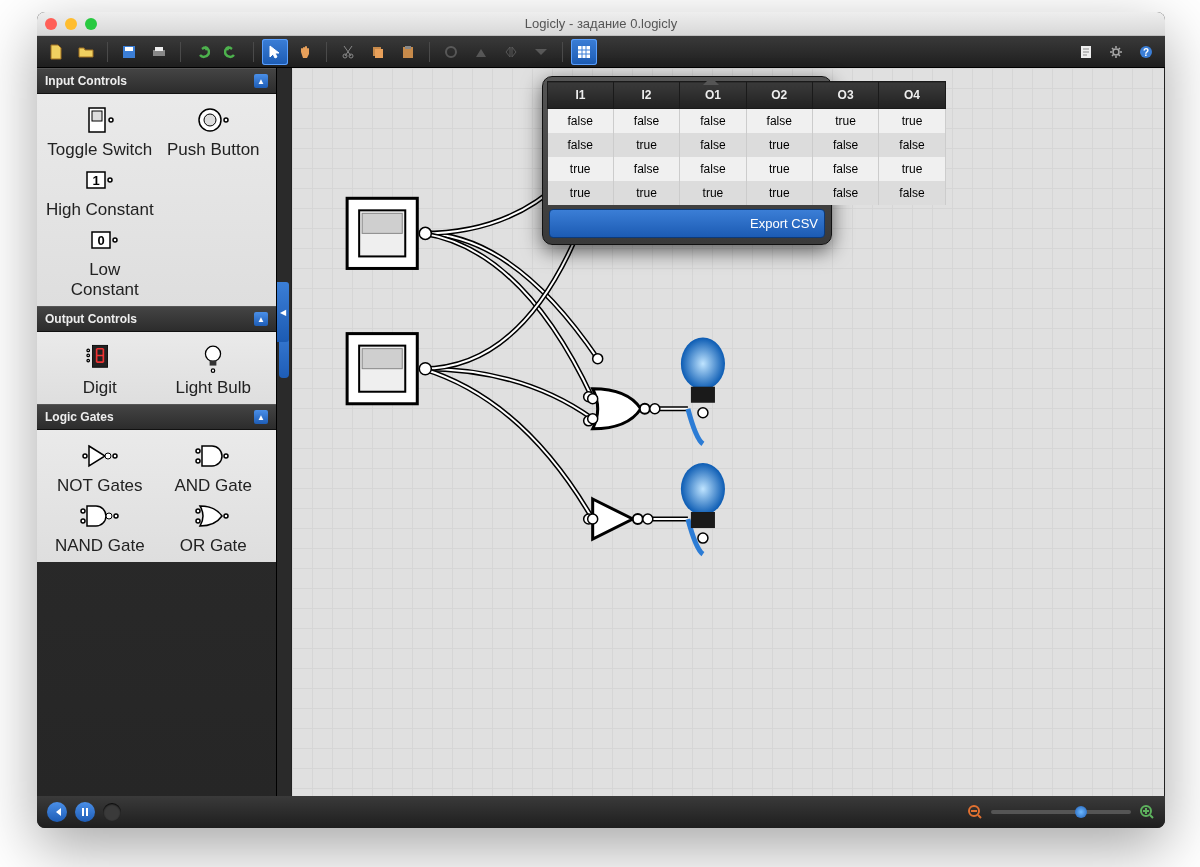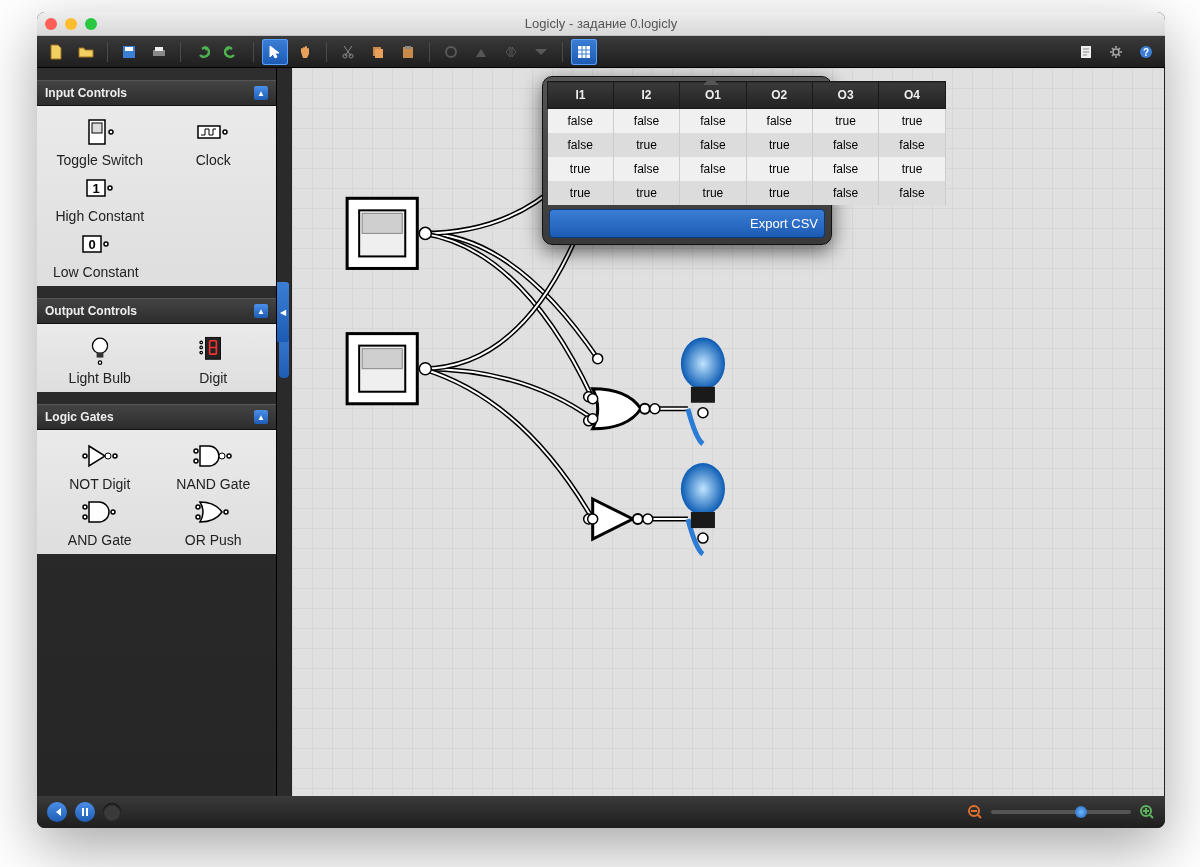--- a/index.html
+++ b/index.html
@@ -18,25 +18,25 @@
 .toolbar { height: 32px; background: linear-gradient(#3a3a3a,#1e1e1e); display: flex; align-items: center; padding: 0 6px; gap: 4px; border-bottom: 1px solid #000; }
 .tbtn { width: 26px; height: 26px; display: flex; align-items: center; justify-content: center; border-radius: 3px; cursor: pointer; color: #bbb; }
 .tbtn.sel { background: linear-gradient(#3b7ed6,#1c5bb3); box-shadow: inset 0 0 0 1px #5aa0ff; color: #fff; }
 .tbtn svg { width: 16px; height: 16px; }
 .tdiv { width: 1px; height: 20px; background: #4a4a4a; margin: 0 4px; }
 .tsp { flex: 1; }
 
 .body { position: absolute; top: 56px; left: 0; right: 0; bottom: 32px; display: flex; }
 
 .sidebar { width: 240px; background: linear-gradient(#2e2e2e,#262626); border-right: 1px solid #000; display: flex; flex-direction: column; overflow: hidden; }
-.sect-h { height: 26px; background: linear-gradient(#444,#2c2c2c); color: #eee; font-weight: bold; font-size: 12px; display: flex; align-items: center; justify-content: space-between; padding: 0 8px; border-top: 1px solid #555; border-bottom: 1px solid #111; cursor: pointer; margin-top: 12px; }
+.sect-h { height: 26px; background: linear-gradient(#444,#2c2c2c); color: #eee; font-weight: bold; font-size: 12px; display: flex; align-items: center; justify-content: space-between; padding: 0 8px; border-top: 1px solid #555; border-bottom: 1px solid #111; cursor: pointer; }
 .sect-h .col { width: 14px; height: 14px; background: linear-gradient(#4a8fe8,#1e5db6); border-radius: 2px; display:flex; align-items:center; justify-content:center; color:#fff; font-size:8px; }
 .sect-body { background: linear-gradient(#eaeaea,#dedede); padding: 10px 6px 6px; display: grid; grid-template-columns: 1fr 1fr; gap: 4px 0; }
 .item { display: flex; flex-direction: column; align-items: center; gap: 4px; cursor: grab; }
-.item .lbl { font-size: 14px; color: #222; text-align: center; }
+.item .lbl { font-size: 17px; color: #222; text-align: center; }
 .item svg { width: 42px; height: 32px; }
 .item.single { grid-column: 1 / span 1; justify-self: start; margin-left: 10px;}
 
 .canvas-wrap { flex: 1; position: relative; background: #222; }
 .canvas { position: absolute; inset: 0; background: #e0e0e0; background-image: linear-gradient(#d6d6d6 1px, transparent 1px), linear-gradient(90deg,#d6d6d6 1px, transparent 1px); background-size: 20px 20px; margin: 0 1px; }
 .collapse-tab { position: absolute; left: 0; top: 50%; transform: translateY(-150px); width: 12px; height: 60px; background: linear-gradient(#3b7ed6,#1c5bb3); border-radius: 0 3px 3px 0; display:flex; align-items:center; justify-content:center; color:#fff; font-size:8px; cursor:pointer; }
 .vscroll { position:absolute; left:0; top:0; bottom:0; width:14px; background:#2a2a2a; }
 .vscroll .thumb { position:absolute; left:2px; right:2px; top:230px; height:80px; background:linear-gradient(#4a8fe8,#1e5db6); border-radius:4px; cursor:grab; }
 
 .status { position: absolute; left:0; right:0; bottom:0; height:32px; background: linear-gradient(#3a3a3a,#1e1e1e); display:flex; align-items:center; padding: 0 10px; gap:8px; }
@@ -203,25 +203,25 @@
         <div class="item">
           <svg viewBox="0 0 42 32">
               <rect x="10" y="4" width="16" height="24" fill="#fff" stroke="#000" stroke-width="1.5"></rect>
               <rect x="13" y="7" width="10" height="10" fill="#ddd" stroke="#000"></rect>
               <circle cx="32" cy="16" r="2" class="pin"></circle>
             </svg>
           <span class="lbl">Toggle Switch</span>
         </div>
         <div class="item">
           <svg viewBox="0 0 42 32">
-              <rect x="6" y="10" width="22" height="12" fill="#fff" stroke="#000" stroke-width="1.5"></rect>
-              <path stroke="#000" fill="none" d="M9 19h4v-6h4v6h4v-6h3"></path>
-              <circle cx="33" cy="16" r="2" class="pin"></circle>
-            </svg>
-          <span class="lbl">Clock</span>
+              <circle cx="18" cy="16" r="11" fill="#fff" stroke="#000" stroke-width="1.5"></circle>
+              <circle cx="18" cy="16" r="6" fill="#ddd" stroke="#000"></circle>
+              <circle cx="34" cy="16" r="2" class="pin"></circle>
+            </svg>
+          <span class="lbl">Push Button</span>
         </div>
         <div class="item">
           <svg viewBox="0 0 42 32">
               <rect x="8" y="8" width="18" height="16" fill="#fff" stroke="#000" stroke-width="1.5"></rect>
               <text x="17" y="21" font-size="13" text-anchor="middle" font-weight="bold">1</text>
               <circle cx="31" cy="16" r="2" class="pin"></circle>
             </svg>
           <span class="lbl">High Constant</span>
         </div>
         <div class="item single">
@@ -232,81 +232,81 @@
             </svg>
           <span class="lbl">Low Constant</span>
         </div>
       </div>
 
       <div class="sect-h">
         <span>Output Controls</span>
         <span class="col">▲</span>
       </div>
       <div class="sect-body">
-        <div class="item">
-          <svg viewBox="0 0 42 38">
-              <circle cx="21" cy="14" r="9" fill="#fff" stroke="#000" stroke-width="1.5"></circle>
-              <rect x="17" y="22" width="8" height="6" fill="#333"></rect>
-              <circle cx="21" cy="34" r="2" class="pin"></circle>
-            </svg>
-          <span class="lbl">Light Bulb</span>
-        </div>
         <div class="item">
           <svg viewBox="0 0 42 38">
               <rect x="12" y="4" width="18" height="26" fill="#222" stroke="#000"></rect>
               <path stroke="#e33" stroke-width="2" fill="none" d="M17 8h8M17 16h8M17 24h8M17 8v8M25 8v8M17 16v8M25 16v8"></path>
               <circle cx="7" cy="10" r="1.5" class="pin"></circle>
               <circle cx="7" cy="16" r="1.5" class="pin"></circle>
               <circle cx="7" cy="22" r="1.5" class="pin"></circle>
             </svg>
           <span class="lbl">Digit</span>
         </div>
+        <div class="item">
+          <svg viewBox="0 0 42 38">
+              <circle cx="21" cy="14" r="9" fill="#fff" stroke="#000" stroke-width="1.5"></circle>
+              <rect x="17" y="22" width="8" height="6" fill="#333"></rect>
+              <circle cx="21" cy="34" r="2" class="pin"></circle>
+            </svg>
+          <span class="lbl">Light Bulb</span>
+        </div>
       </div>
 
       <div class="sect-h">
         <span>Logic Gates</span>
         <span class="col">▲</span>
       </div>
       <div class="sect-body" style="overflow:hidden; max-height:220px;">
         <div class="item">
           <svg viewBox="0 0 42 32">
               <path fill="#fff" stroke="#000" stroke-width="1.5" d="M10 6l16 10-16 10z"></path>
               <circle cx="29" cy="16" r="3" fill="#fff" stroke="#000"></circle>
               <circle cx="6" cy="16" r="2" class="pin"></circle>
               <circle cx="36" cy="16" r="2" class="pin"></circle>
             </svg>
-          <span class="lbl">NOT Digit</span>
+          <span class="lbl">NOT Gates</span>
+        </div>
+        <div class="item">
+          <svg viewBox="0 0 42 32">
+              <path fill="#fff" stroke="#000" stroke-width="1.5" d="M10 6h10a10 10 0 0 1 0 20H10z"></path>
+              <circle cx="6" cy="11" r="2" class="pin"></circle>
+              <circle cx="6" cy="21" r="2" class="pin"></circle>
+              <circle cx="34" cy="16" r="2" class="pin"></circle>
+            </svg>
+          <span class="lbl">AND Gate</span>
         </div>
         <div class="item">
           <svg viewBox="0 0 42 32">
               <path fill="#fff" stroke="#000" stroke-width="1.5" d="M8 6h9a10 10 0 0 1 0 20H8z"></path>
               <circle cx="30" cy="16" r="3" fill="#fff" stroke="#000"></circle>
               <circle cx="4" cy="11" r="2" class="pin"></circle>
               <circle cx="4" cy="21" r="2" class="pin"></circle>
               <circle cx="37" cy="16" r="2" class="pin"></circle>
             </svg>
           <span class="lbl">NAND Gate</span>
         </div>
         <div class="item">
           <svg viewBox="0 0 42 32">
-              <path fill="#fff" stroke="#000" stroke-width="1.5" d="M10 6h10a10 10 0 0 1 0 20H10z"></path>
-              <circle cx="6" cy="11" r="2" class="pin"></circle>
-              <circle cx="6" cy="21" r="2" class="pin"></circle>
-              <circle cx="34" cy="16" r="2" class="pin"></circle>
-            </svg>
-          <span class="lbl">AND Gate</span>
-        </div>
-        <div class="item">
-          <svg viewBox="0 0 42 32">
               <path fill="#fff" stroke="#000" stroke-width="1.5" d="M8 6q6 10 0 20q15 0 22-10Q23 6 8 6z"></path>
               <circle cx="6" cy="11" r="2" class="pin"></circle>
               <circle cx="6" cy="21" r="2" class="pin"></circle>
               <circle cx="34" cy="16" r="2" class="pin"></circle>
             </svg>
-          <span class="lbl">OR Push</span>
+          <span class="lbl">OR Gate</span>
         </div>
       </div>
     </div>
 
     <div class="canvas-wrap">
       <div class="vscroll">
           <div class="thumb"></div>
         </div>
       <div class="collapse-tab">◀</div>
       <div class="canvas" style="left:14px;">

